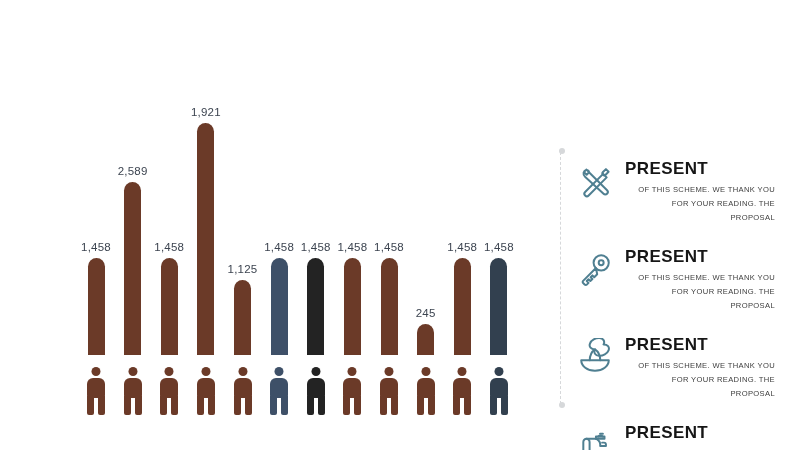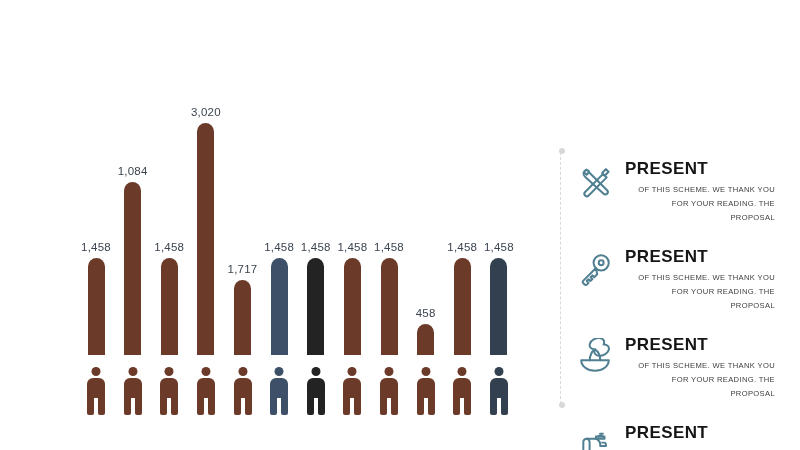--- a/index.html
+++ b/index.html
@@ -109,53 +109,53 @@
 
 <div id="slide">
 
   <div id="chart-panel">
     <div id="bars-row">
         <div class="bar-col">
           <div class="bar-value">1,458</div>
           <div class="bar-shape" style="height: 97px; background: rgb(107, 58, 40);"></div>
         </div>
         <div class="bar-col">
-          <div class="bar-value">1,084</div>
+          <div class="bar-value">2,589</div>
           <div class="bar-shape" style="height: 173px; background: rgb(107, 58, 40);"></div>
         </div>
         <div class="bar-col">
           <div class="bar-value">1,458</div>
           <div class="bar-shape" style="height: 97px; background: rgb(107, 58, 40);"></div>
         </div>
         <div class="bar-col">
-          <div class="bar-value">3,020</div>
+          <div class="bar-value">1,921</div>
           <div class="bar-shape" style="height: 232px; background: rgb(107, 58, 40);"></div>
         </div>
         <div class="bar-col">
-          <div class="bar-value">1,717</div>
+          <div class="bar-value">1,125</div>
           <div class="bar-shape" style="height: 75px; background: rgb(107, 58, 40);"></div>
         </div>
         <div class="bar-col">
           <div class="bar-value">1,458</div>
           <div class="bar-shape" style="height: 97px; background: rgb(62, 80, 104);"></div>
         </div>
         <div class="bar-col">
           <div class="bar-value">1,458</div>
           <div class="bar-shape" style="height: 97px; background: rgb(35, 35, 35);"></div>
         </div>
         <div class="bar-col">
           <div class="bar-value">1,458</div>
           <div class="bar-shape" style="height: 97px; background: rgb(107, 58, 40);"></div>
         </div>
         <div class="bar-col">
           <div class="bar-value">1,458</div>
           <div class="bar-shape" style="height: 97px; background: rgb(107, 58, 40);"></div>
         </div>
         <div class="bar-col">
-          <div class="bar-value">458</div>
+          <div class="bar-value">245</div>
           <div class="bar-shape" style="height: 31px; background: rgb(107, 58, 40);"></div>
         </div>
         <div class="bar-col">
           <div class="bar-value">1,458</div>
           <div class="bar-shape" style="height: 97px; background: rgb(107, 58, 40);"></div>
         </div>
         <div class="bar-col">
           <div class="bar-value">1,458</div>
           <div class="bar-shape" style="height: 97px; background: rgb(50, 64, 79);"></div>
         </div>

